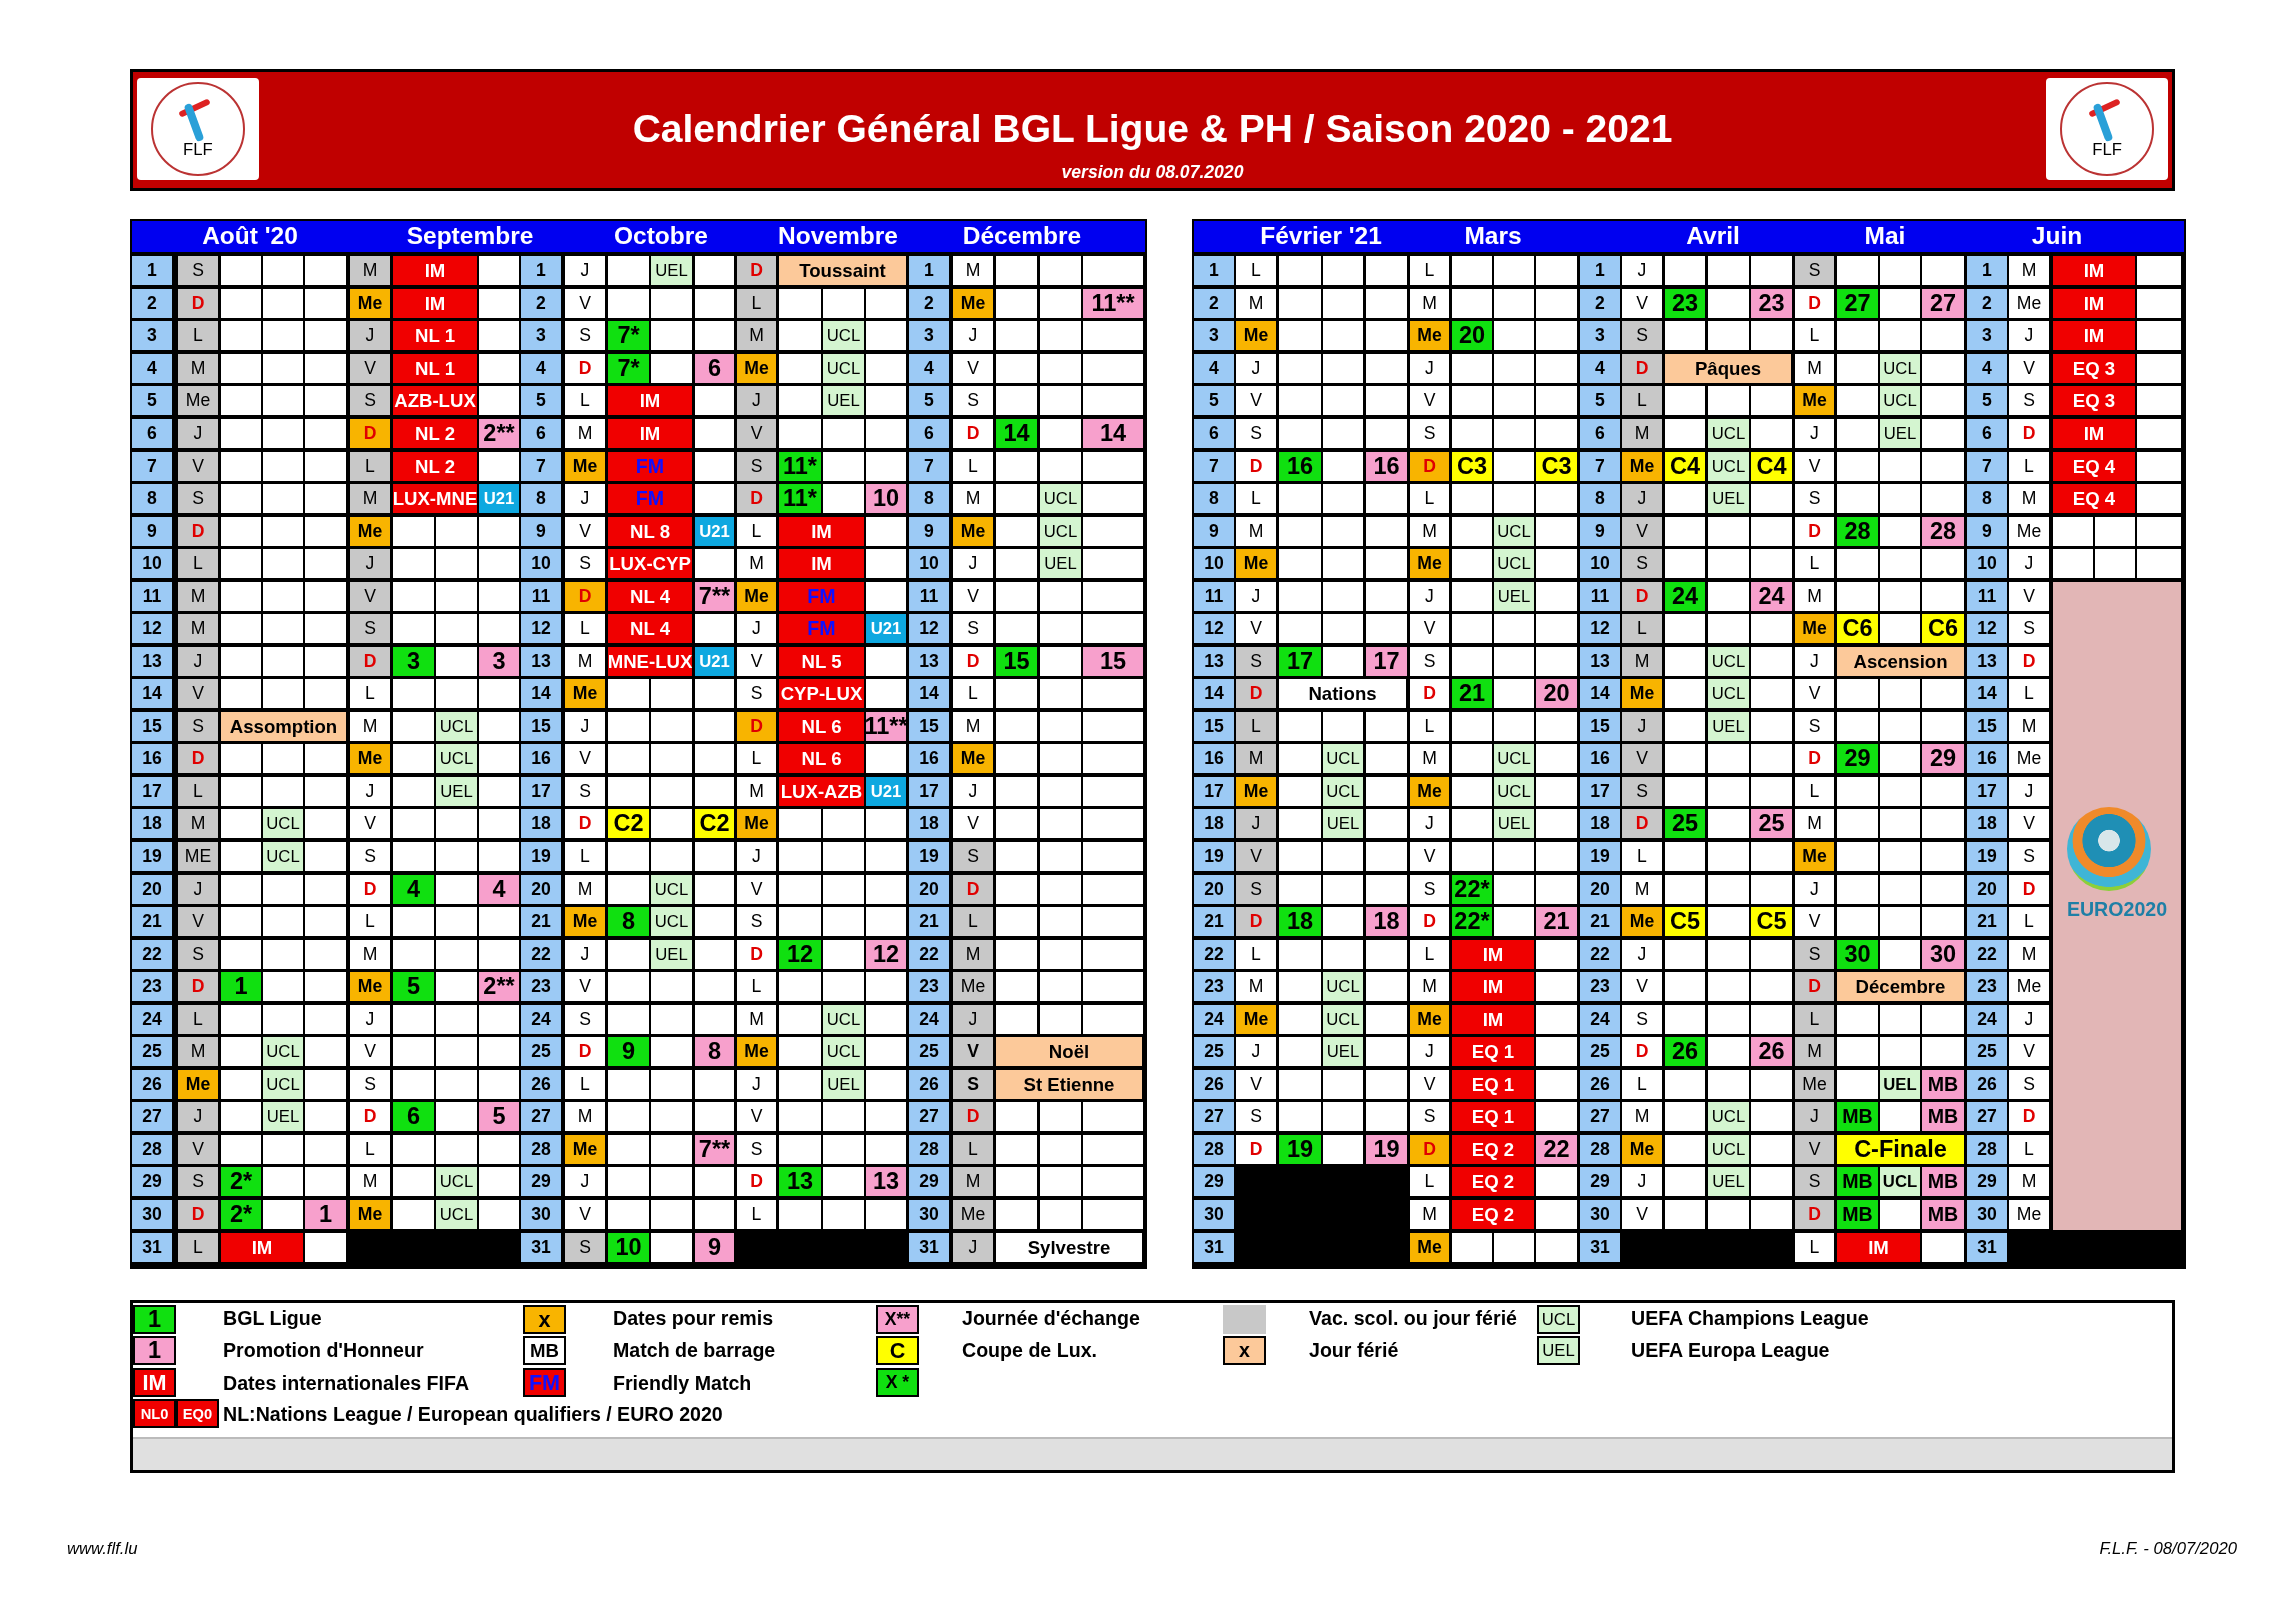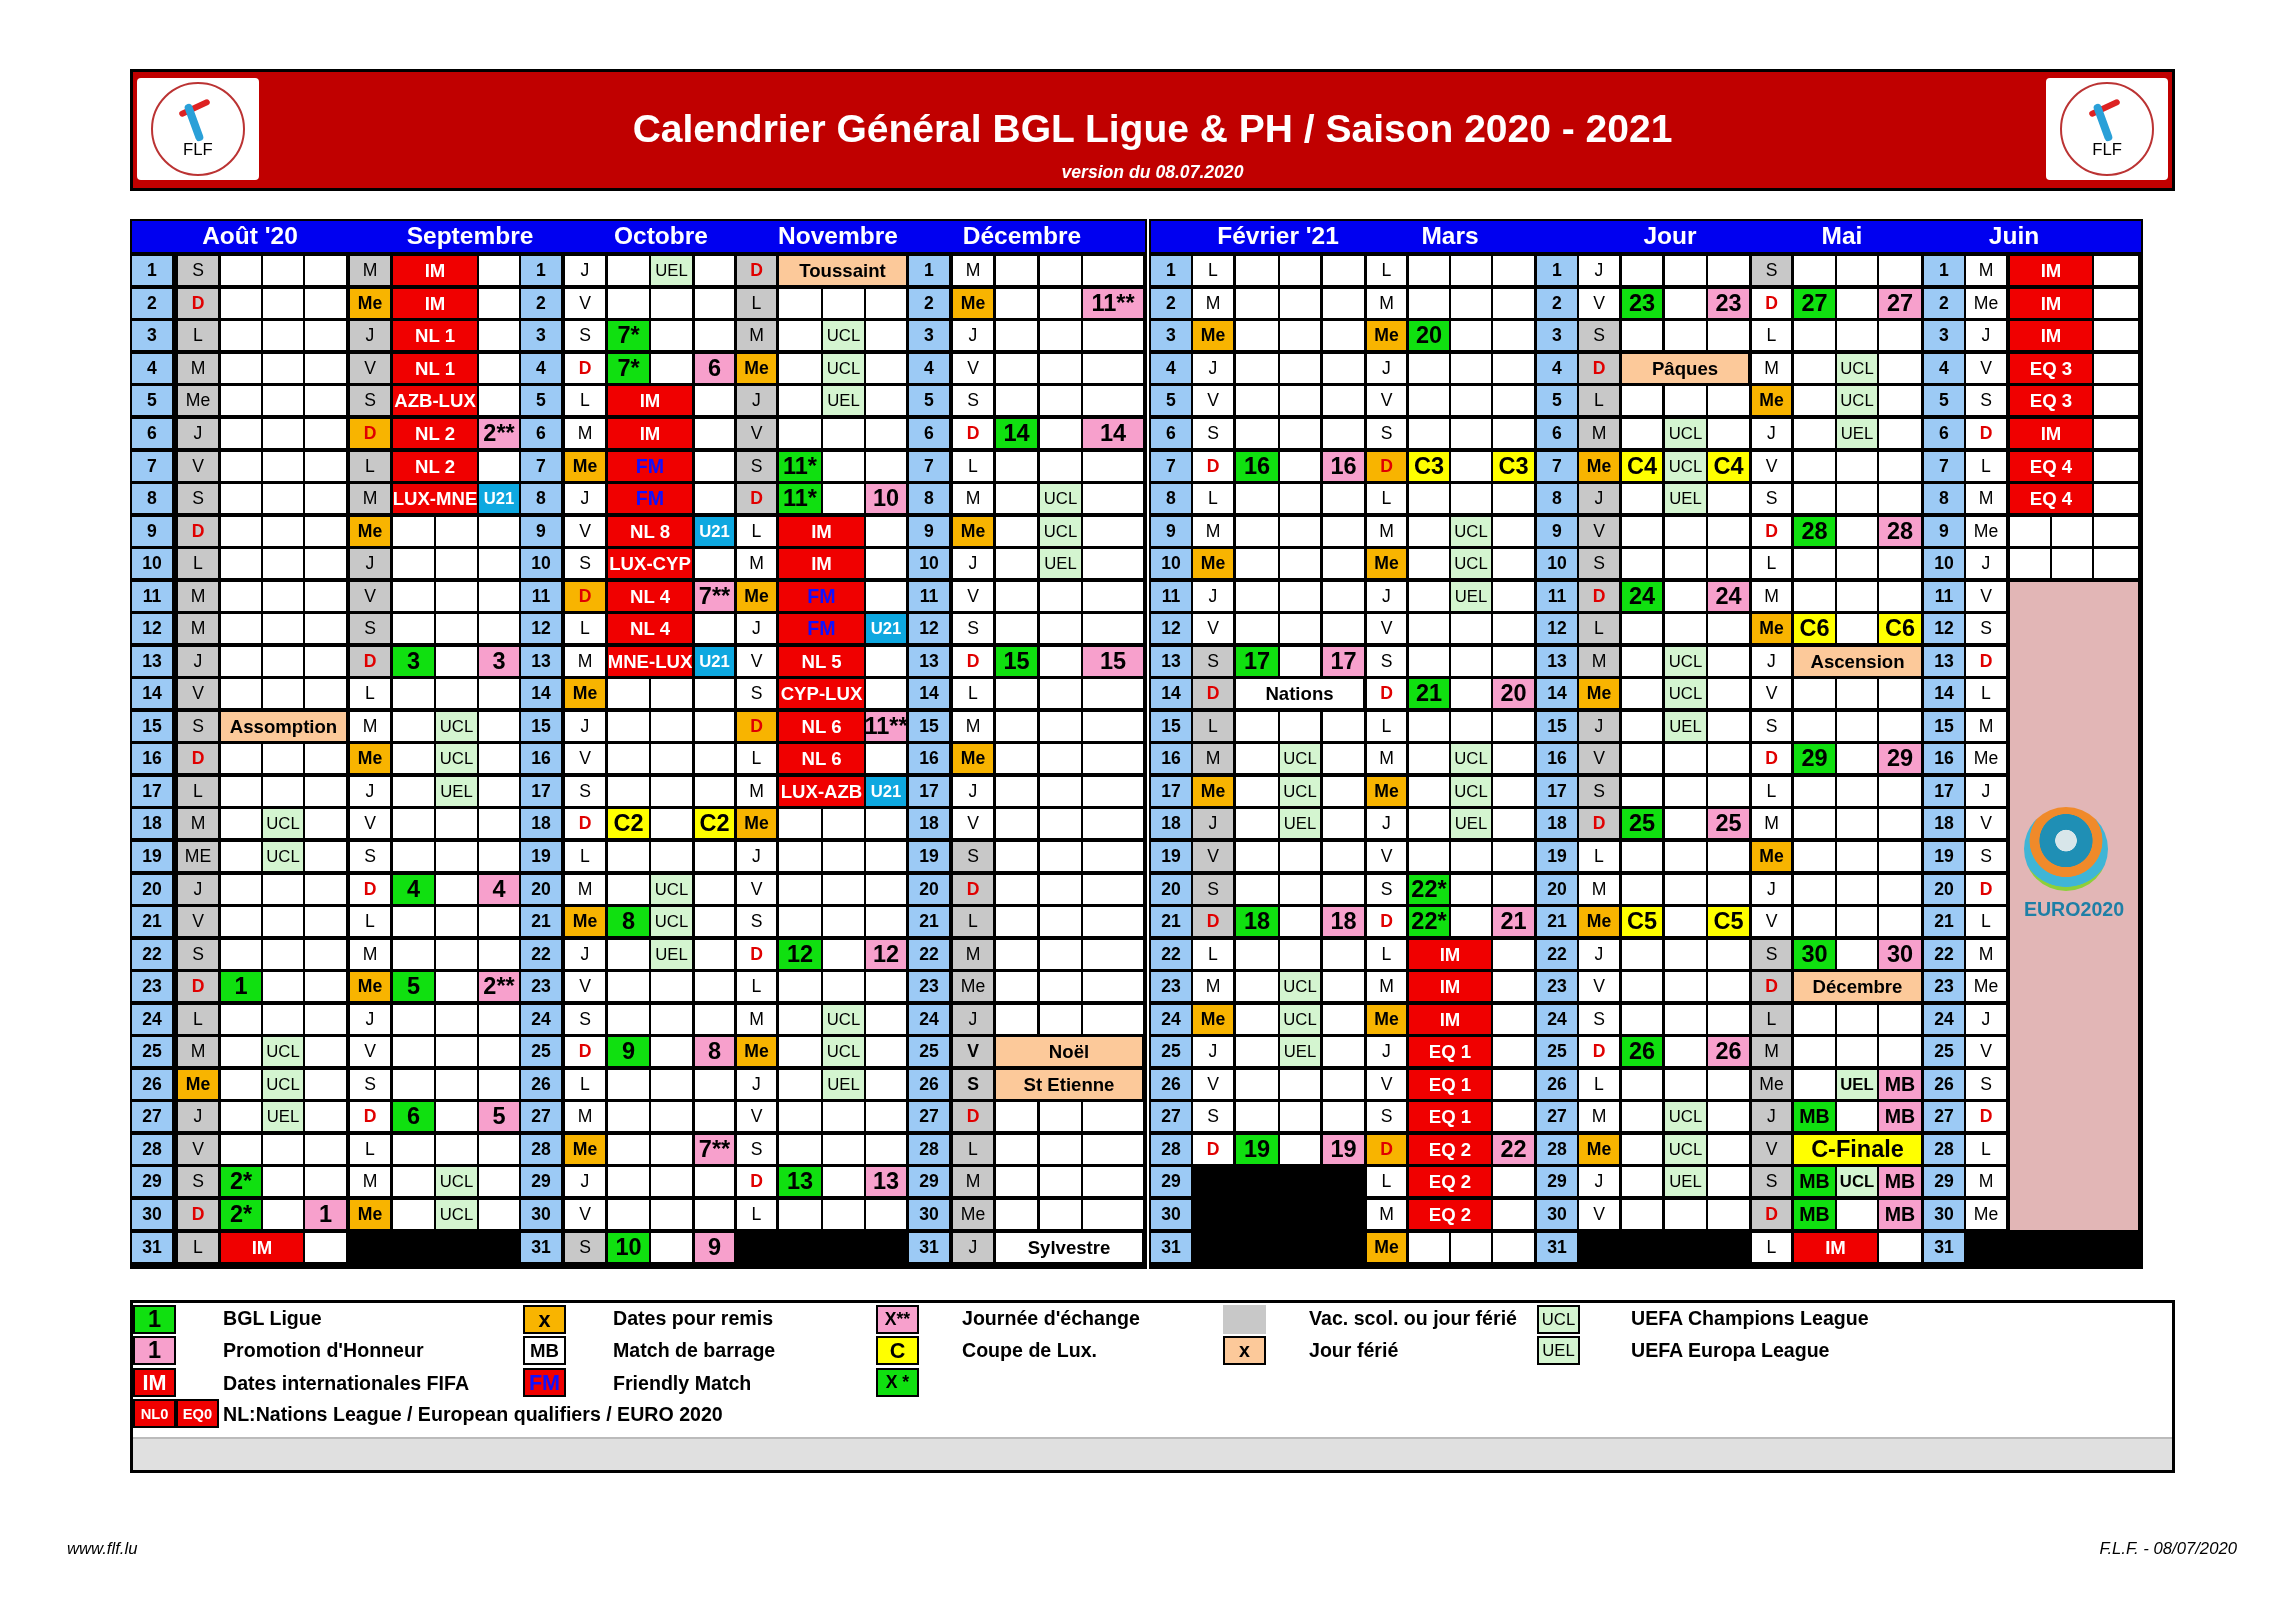--- a/index.html
+++ b/index.html
@@ -736,25 +736,25 @@
     <div class="c w" style="left: 864px; width: 41px; top: 946px;"></div>
     <div class="c w" style="left: 908px; width: 41px; top: 946px;"></div>
     <div class="c w" style="left: 951px; width: 60px; top: 946px;"></div>
     <div class="c gr" style="left: 821px; width: 40px; top: 979px;">Me</div>
     <div class="c w" style="left: 864px; width: 41px; top: 979px;"></div>
     <div class="c w" style="left: 908px; width: 41px; top: 979px;"></div>
     <div class="c w" style="left: 951px; width: 60px; top: 979px;"></div>
     <div class="c gr" style="left: 821px; width: 40px; top: 1012px;">J</div>
     <div class="c wb" style="left: 864px; width: 146px; top: 1012px;">Sylvestre</div>
   </div>
-<div id="block1" class="block" style="left:1149px;width:990px;height:1046px;">
+<div id="block1" class="block" style="left:1192px;width:990px;height:1046px;">
     <div class="mhead" style="left: 0px; right: 0px;">
       <span style="left: 127px;">Février '21</span>
       <span style="left: 299px;">Mars</span>
-      <span style="left: 519px;">Jour</span>
+      <span style="left: 519px;">Avril</span>
       <span style="left: 691px;">Mai</span>
       <span style="left: 863px;">Juin</span>
     </div>
     <div class="c dn" style="left: 0px; width: 40px; top: 35px;">1</div>
     <div class="c dn" style="left: 0px; width: 40px; top: 68px;">2</div>
     <div class="c dn" style="left: 0px; width: 40px; top: 100px;">3</div>
     <div class="c dn" style="left: 0px; width: 40px; top: 133px;">4</div>
     <div class="c dn" style="left: 0px; width: 40px; top: 165px;">5</div>
     <div class="c dn" style="left: 0px; width: 40px; top: 198px;">6</div>
     <div class="c dn" style="left: 0px; width: 40px; top: 231px;">7</div>

